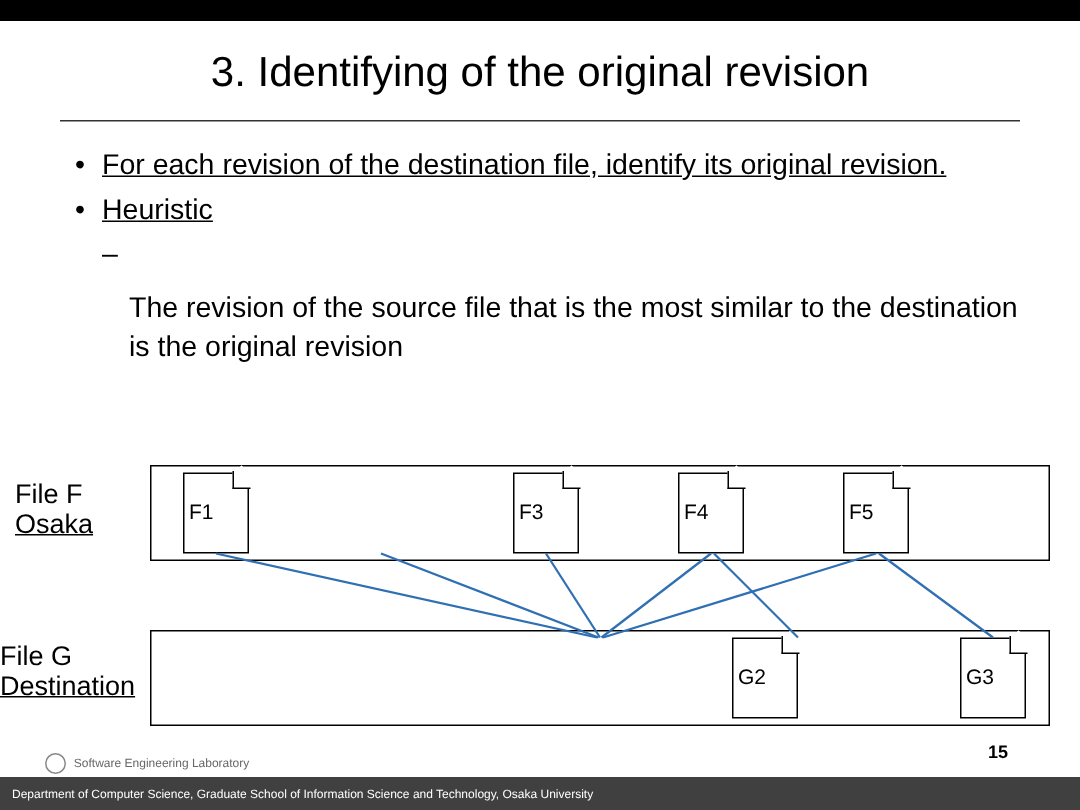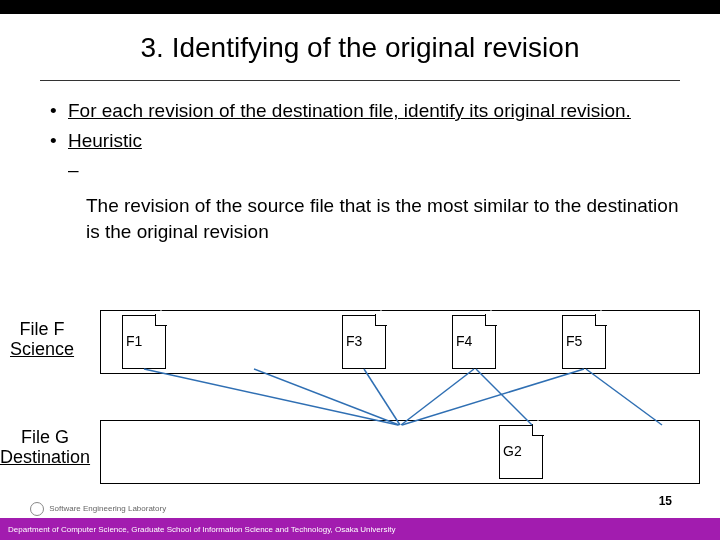--- a/index.html
+++ b/index.html
@@ -9,31 +9,31 @@
   .title { position: absolute; top: 32px; left: 0; width: 720px; text-align: center; font-size: 28px; font-weight: 400; }
   .title-underline { position: absolute; top: 80px; left: 40px; width: 640px; height: 1px; background: #333; }
   .bullets { position: absolute; top: 98px; left: 50px; width: 630px; font-size: 19px; line-height: 1.35; }
   .b1 { display: flex; margin-bottom: 4px; }
   .b1 .dot { width: 18px; flex: 0 0 18px; }
   .b1 .txt { flex: 1; text-decoration: underline; }
   .b2 { display: flex; margin-left: 18px; }
   .b2 .dash { width: 18px; flex: 0 0 18px; }
   .b2 .txt { flex: 1; margin-top: 36px; }
   .diagram { position: absolute; left: 0; top: 310px; width: 720px; height: 190px; }
-  .row-label { position: absolute; font-size: 18px; line-height: 1.1; text-align: center; }
+  .row-label { position: absolute; font-size: 18px; line-height: 1.1; text-align: left; }
   .row-label .underline { text-decoration: underline; }
   .row-box { position: absolute; border: 1px solid #000; height: 64px; }
   .file-icon { position: absolute; width: 44px; height: 54px; }
   .file-body { position: absolute; left: 0; top: 0; width: 44px; height: 54px; background: #fff; border: 1.5px solid #000; }
   .file-fold { position: absolute; right: -1px; top: -1px; width: 12px; height: 12px; background: #fff; border-left: 1.5px solid #000; border-bottom: 1.5px solid #000; }
   .file-cut { position: absolute; right: -2px; top: -2px; width: 14px; height: 14px; background: #fff; transform: rotate(45deg); transform-origin: center; }
   .file-label { position: absolute; left: 4px; top: 18px; font-size: 14px; font-weight: 400; }
   svg.lines { position: absolute; left: 0; top: 0; width: 720px; height: 190px; pointer-events: none; }
   .pagenum { position: absolute; right: 12px; bottom: 32px; font-size: 12px; font-weight: bold; }
-  .footer { position: absolute; left: 0; bottom: 0; width: 720px; height: 22px; background: #a21caf; color: #fff; font-size: 8px; display: flex; align-items: center; padding-left: 8px; }
+  .footer { position: absolute; left: 0; bottom: 0; width: 720px; height: 22px; background: #404040; color: #fff; font-size: 8px; display: flex; align-items: center; padding-left: 8px; }
   .footer-logo { position: absolute; left: 30px; bottom: 24px; font-size: 8px; color: #666; line-height: 1; }
   .footer-logo .icon { display: inline-block; width: 14px; height: 14px; border: 1px solid #888; border-radius: 50%; position: relative; vertical-align: middle; margin-right: 3px; }
 </style>
 </head>
 <body>
 
 <div class="slide">
   <div class="topbar"></div>
 
   <div class="title">3. Identifying of the original revision</div>
@@ -51,21 +51,21 @@
     <div class="b2">
       <div class="dash">–</div>
       <div class="txt">The revision of the source file that is the most similar to the destination is the original revision</div>
     </div>
   </div>
 
   <div class="diagram">
 
     <div class="row-label" style="left:10px; top:10px;">
       <div>File F</div>
-      <div class="underline">Science</div>
+      <div class="underline">Osaka</div>
     </div>
     <div class="row-box" style="left:100px; top:0; width:600px;"></div>
 
     <div class="file-icon" style="left:122px; top:5px;padding-left:20px;">
       <div class="file-body"></div>
         <div class="file-cut"></div>
         <div class="file-fold"></div>
       <div class="file-label">F1</div>
     </div>
     <div class="file-icon" style="left:342px; top:5px;">
@@ -86,25 +86,31 @@
         <div class="file-fold"></div>
       <div class="file-label">F5</div>
     </div>
 
     <div class="row-label" style="left:0px; top:118px;">
       <div>File G</div>
       <div class="underline">Destination</div>
     </div>
     <div class="row-box" style="left:100px; top:110px; width:600px;"></div>
 
-    <div class="file-icon" style="left:499px; top:115px;">
+    <div class="file-icon" style="left:488px; top:115px;">
       <div class="file-body"></div>
         <div class="file-cut"></div>
         <div class="file-fold"></div>
       <div class="file-label">G2</div>
+    </div>
+    <div class="file-icon" style="left:640px; top:115px;">
+      <div class="file-body"></div>
+        <div class="file-cut"></div>
+        <div class="file-fold"></div>
+      <div class="file-label">G3</div>
     </div>
 
     <svg class="lines">
       <line x1="144" y1="59" x2="398" y2="115" stroke-width="1.5" stroke="#2f6fb3"></line>
       <line x1="254" y1="59" x2="399" y2="115" stroke-width="1.5" stroke="#2f6fb3"></line>
       <line x1="364" y1="59" x2="400" y2="115" stroke-width="1.5" stroke="#2f6fb3"></line>
       <line x1="474" y1="59" x2="401" y2="115" stroke-width="1.5" stroke="#2f6fb3"></line>
       <line x1="584" y1="59" x2="402" y2="115" stroke-width="1.5" stroke="#2f6fb3"></line>
       <line x1="476" y1="59" x2="532" y2="115" stroke-width="1.5" stroke="#2f6fb3"></line>
       <line x1="586" y1="59" x2="662" y2="115" stroke-width="1.5" stroke="#2f6fb3"></line>

